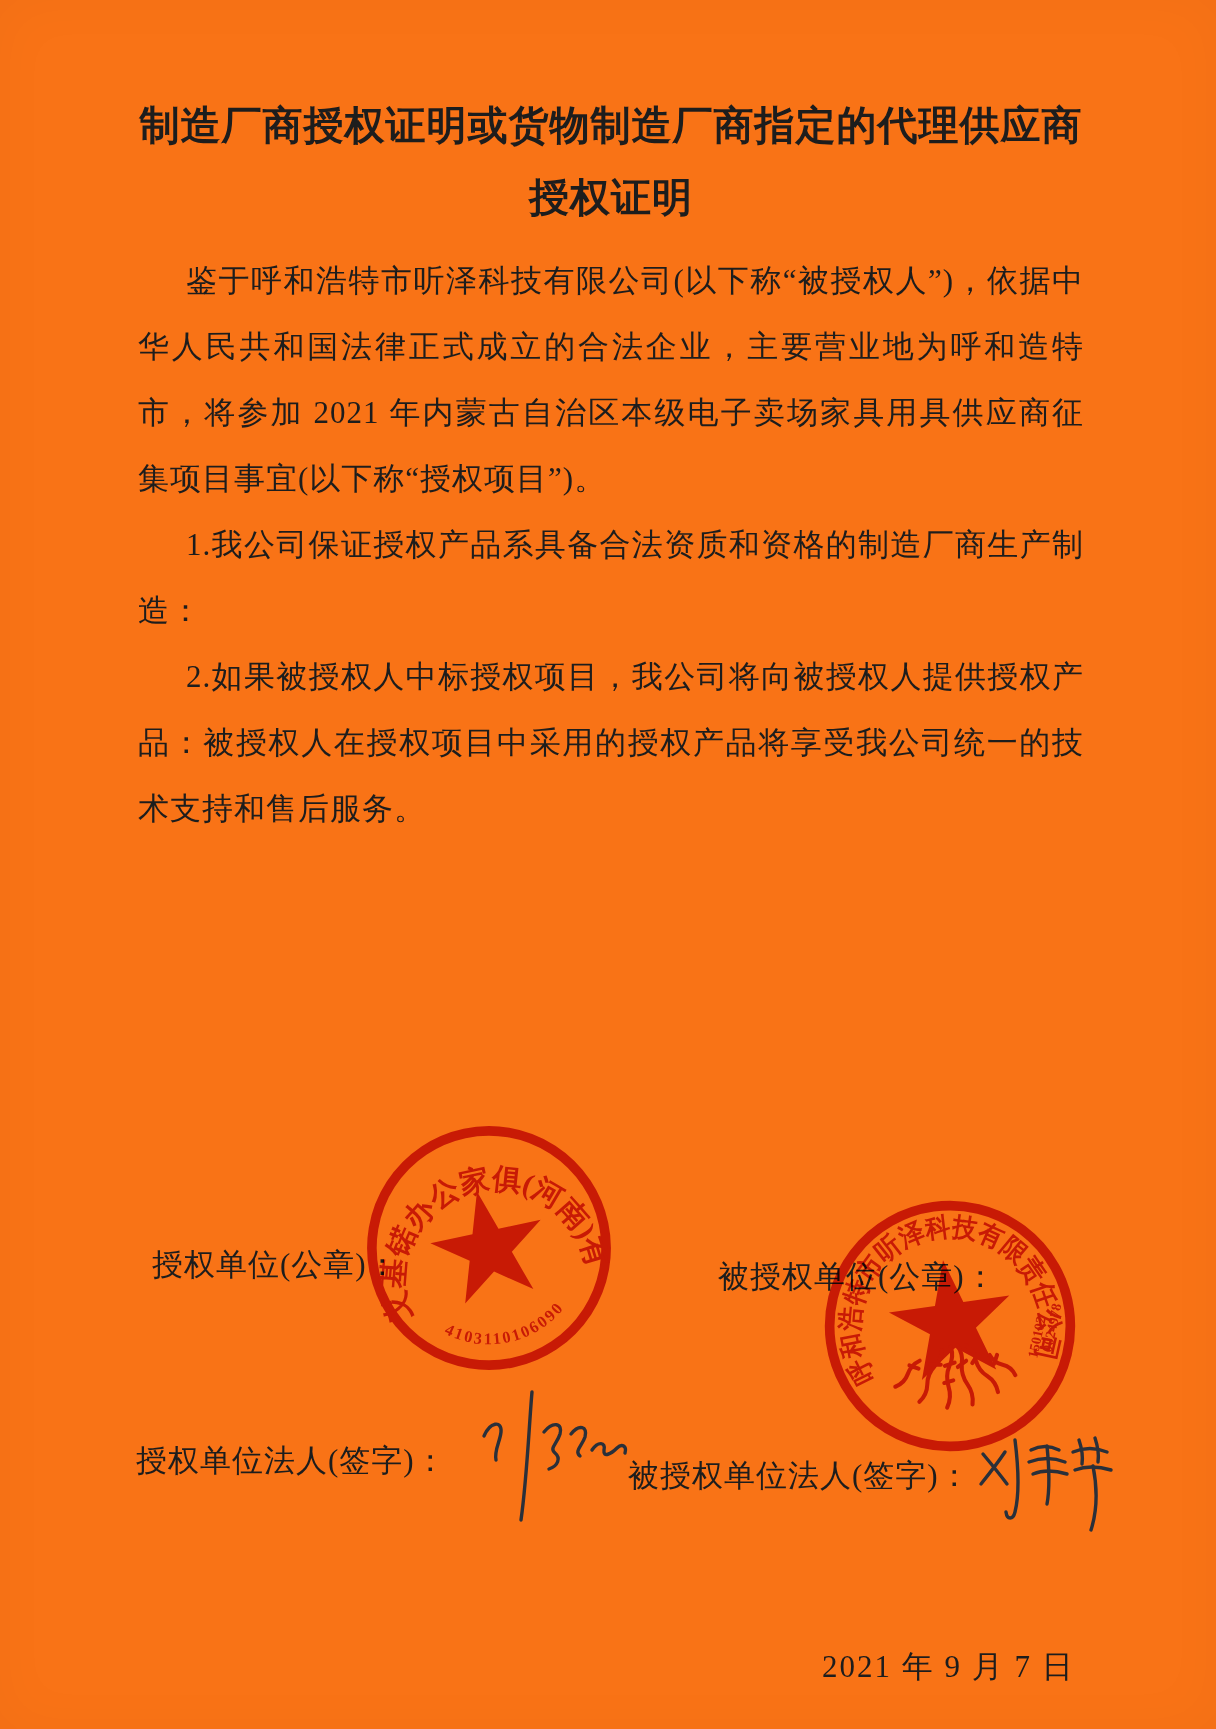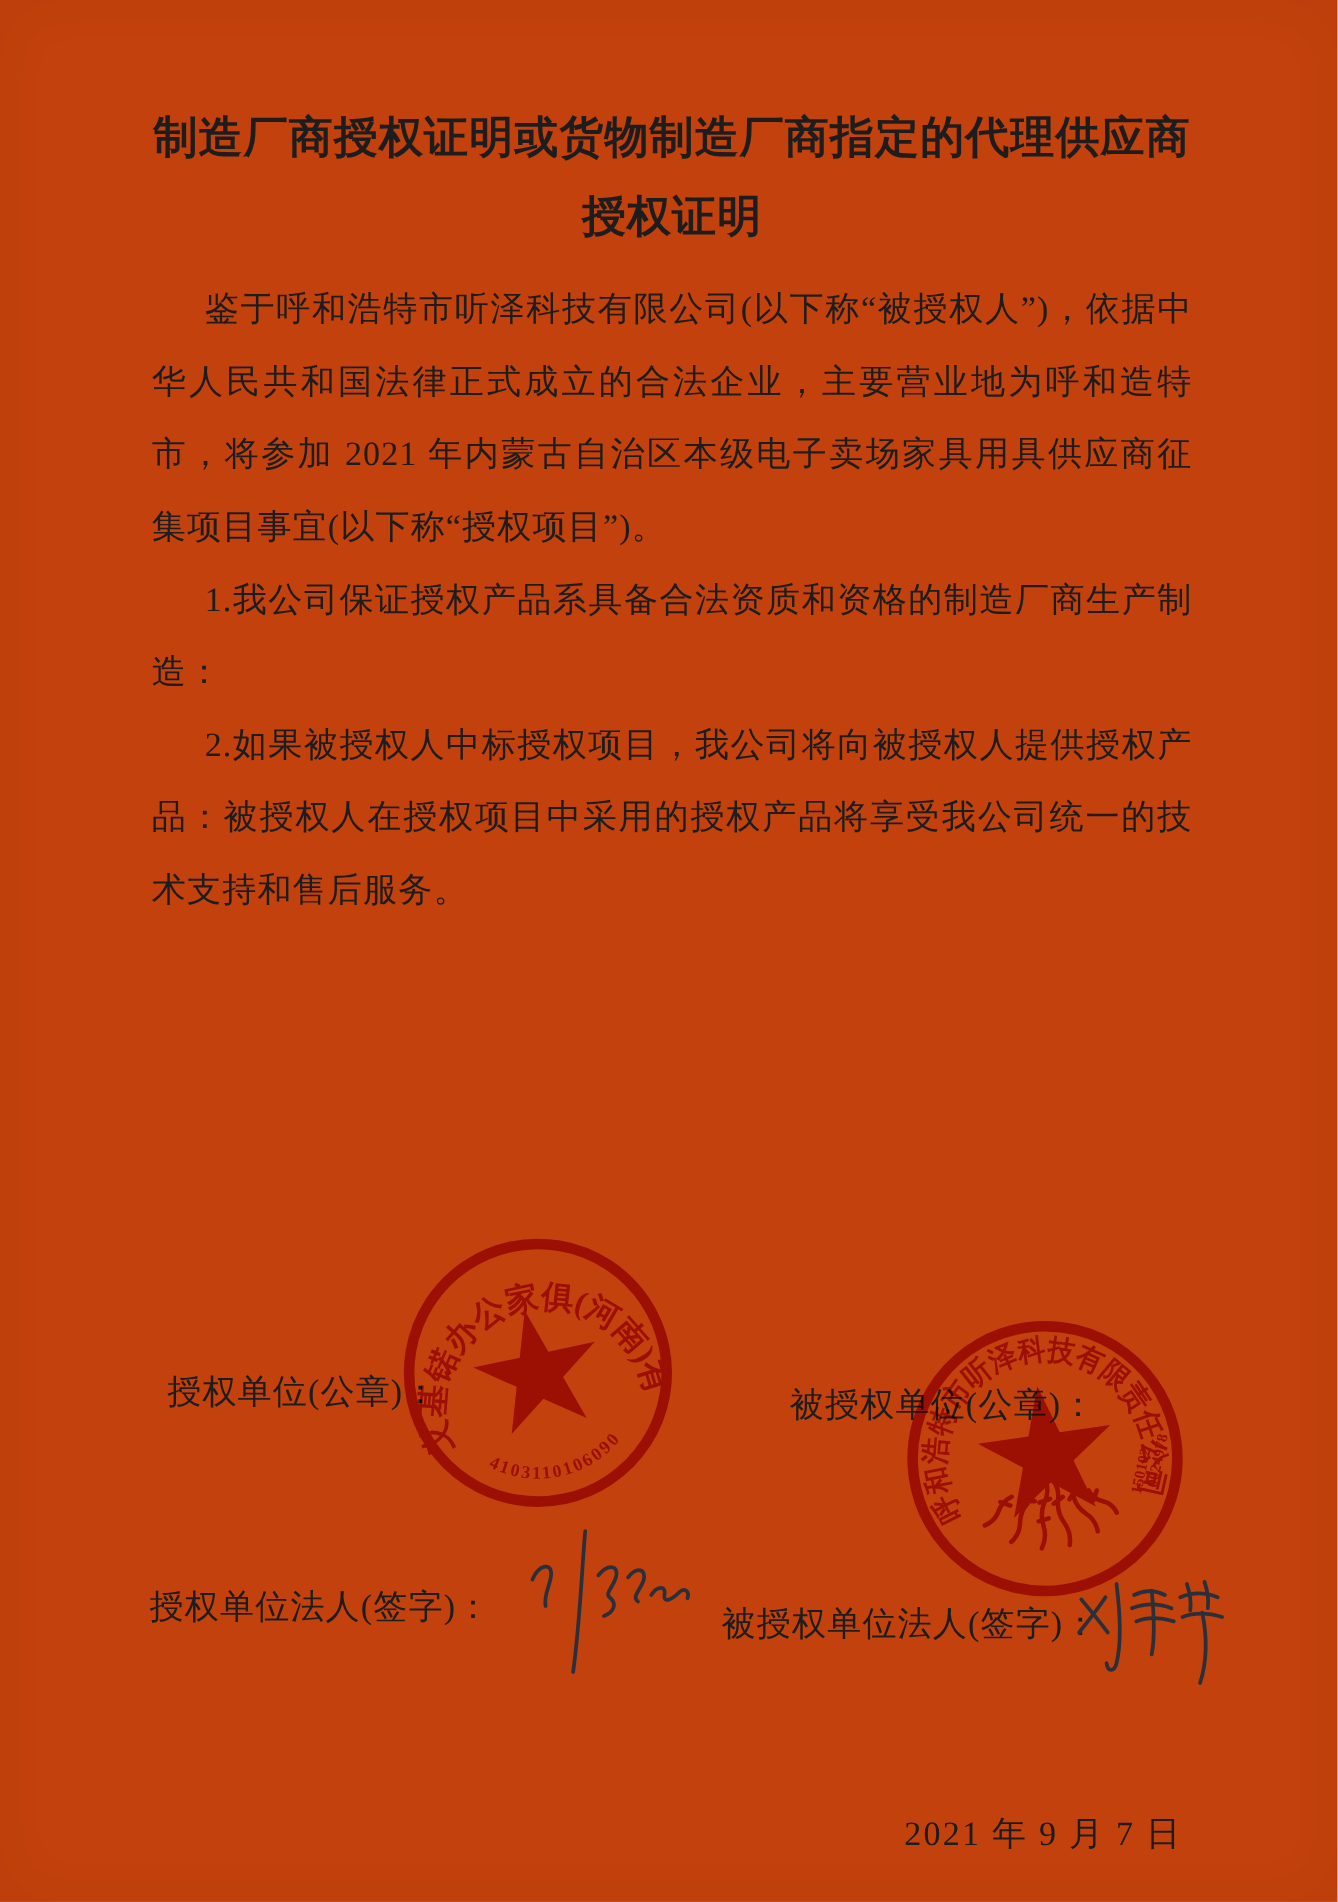--- a/index.html
+++ b/index.html
@@ -1,20 +1,20 @@
 <!DOCTYPE html>
 <html><head>
 <meta charset="utf-8">
 <style>
   html,body{margin:0;padding:0;background:#e9e9e7;}
   .page{
     position:relative;
     width:1216px;height:1729px;
     margin:0 auto;
-    background:#c2410c;
+    background:#f97316;
     overflow:hidden;
     font-family:"Liberation Serif","DejaVu Serif",serif;
     color:#1d1d1d;
     box-shadow:inset 0 0 60px rgba(0,0,0,0.03);
   }
   .content{padding:100px 132px 0 138px;}
   .title{
     text-align:center;
     font-family:"Liberation Sans","DejaVu Sans",sans-serif;
     font-weight:700;
@@ -74,21 +74,21 @@
 
 
     <p class="para">1.我公司保证授权产品系具备合法资质和资格的制造厂商生产制造：</p>
 
     <p class="para">2.如果被授权人中标授权项目，我公司将向被授权人提供授权产品：被授权人在授权项目中采用的授权产品将享受我公司统一的技术支持和售后服务。</p>
   </div>
 
   <div class="seal-label" style="left:718px;top:1256px;">被授权单位(公章)：</div>
   <div class="seal-label" style="left:152px;top:1244px;">授权单位(公章)：</div>
   <div class="sign-label" style="left:136px;top:1440px;">授权单位法人(签字)：</div>
-  <div class="sign-label" style="left:656px;top:1455px;">被授权单位法人(签字)：</div>
+  <div class="sign-label" style="left:628px;top:1455px;">被授权单位法人(签字)：</div>
   <div class="date-line" style="left:822px;top:1646px;letter-spacing:2px;">2021 年 9 月 7 日</div>
 
   <svg class="stamp" style="left:363px;top:1122px;" width="252" height="252" viewBox="0 0 340 340" aria-hidden="true">
     <defs>
       <path id="arcL-top" d="M 47.6,241.7 A 125,125 0 1 1 292.4,241.7" fill="none"></path>
       <path id="arcL-bot" d="M 78.1,261.9 A 130,130 0 0 0 261.9,261.9" fill="none"></path>
     </defs>
     <g transform="rotate(-12 170 170)">
       <circle cx="170" cy="170" r="158" fill="none" stroke="#c9271f" stroke-width="13"></circle>
       <path transform="translate(170,172) scale(80)" d="M0,-1 L0.2245,-0.309 L0.9511,-0.309 L0.3633,0.118 L0.5878,0.809 L0,0.382 L-0.5878,0.809 L-0.3633,0.118 L-0.9511,-0.309 L-0.2245,-0.309 Z" fill="#c9271f"></path>

